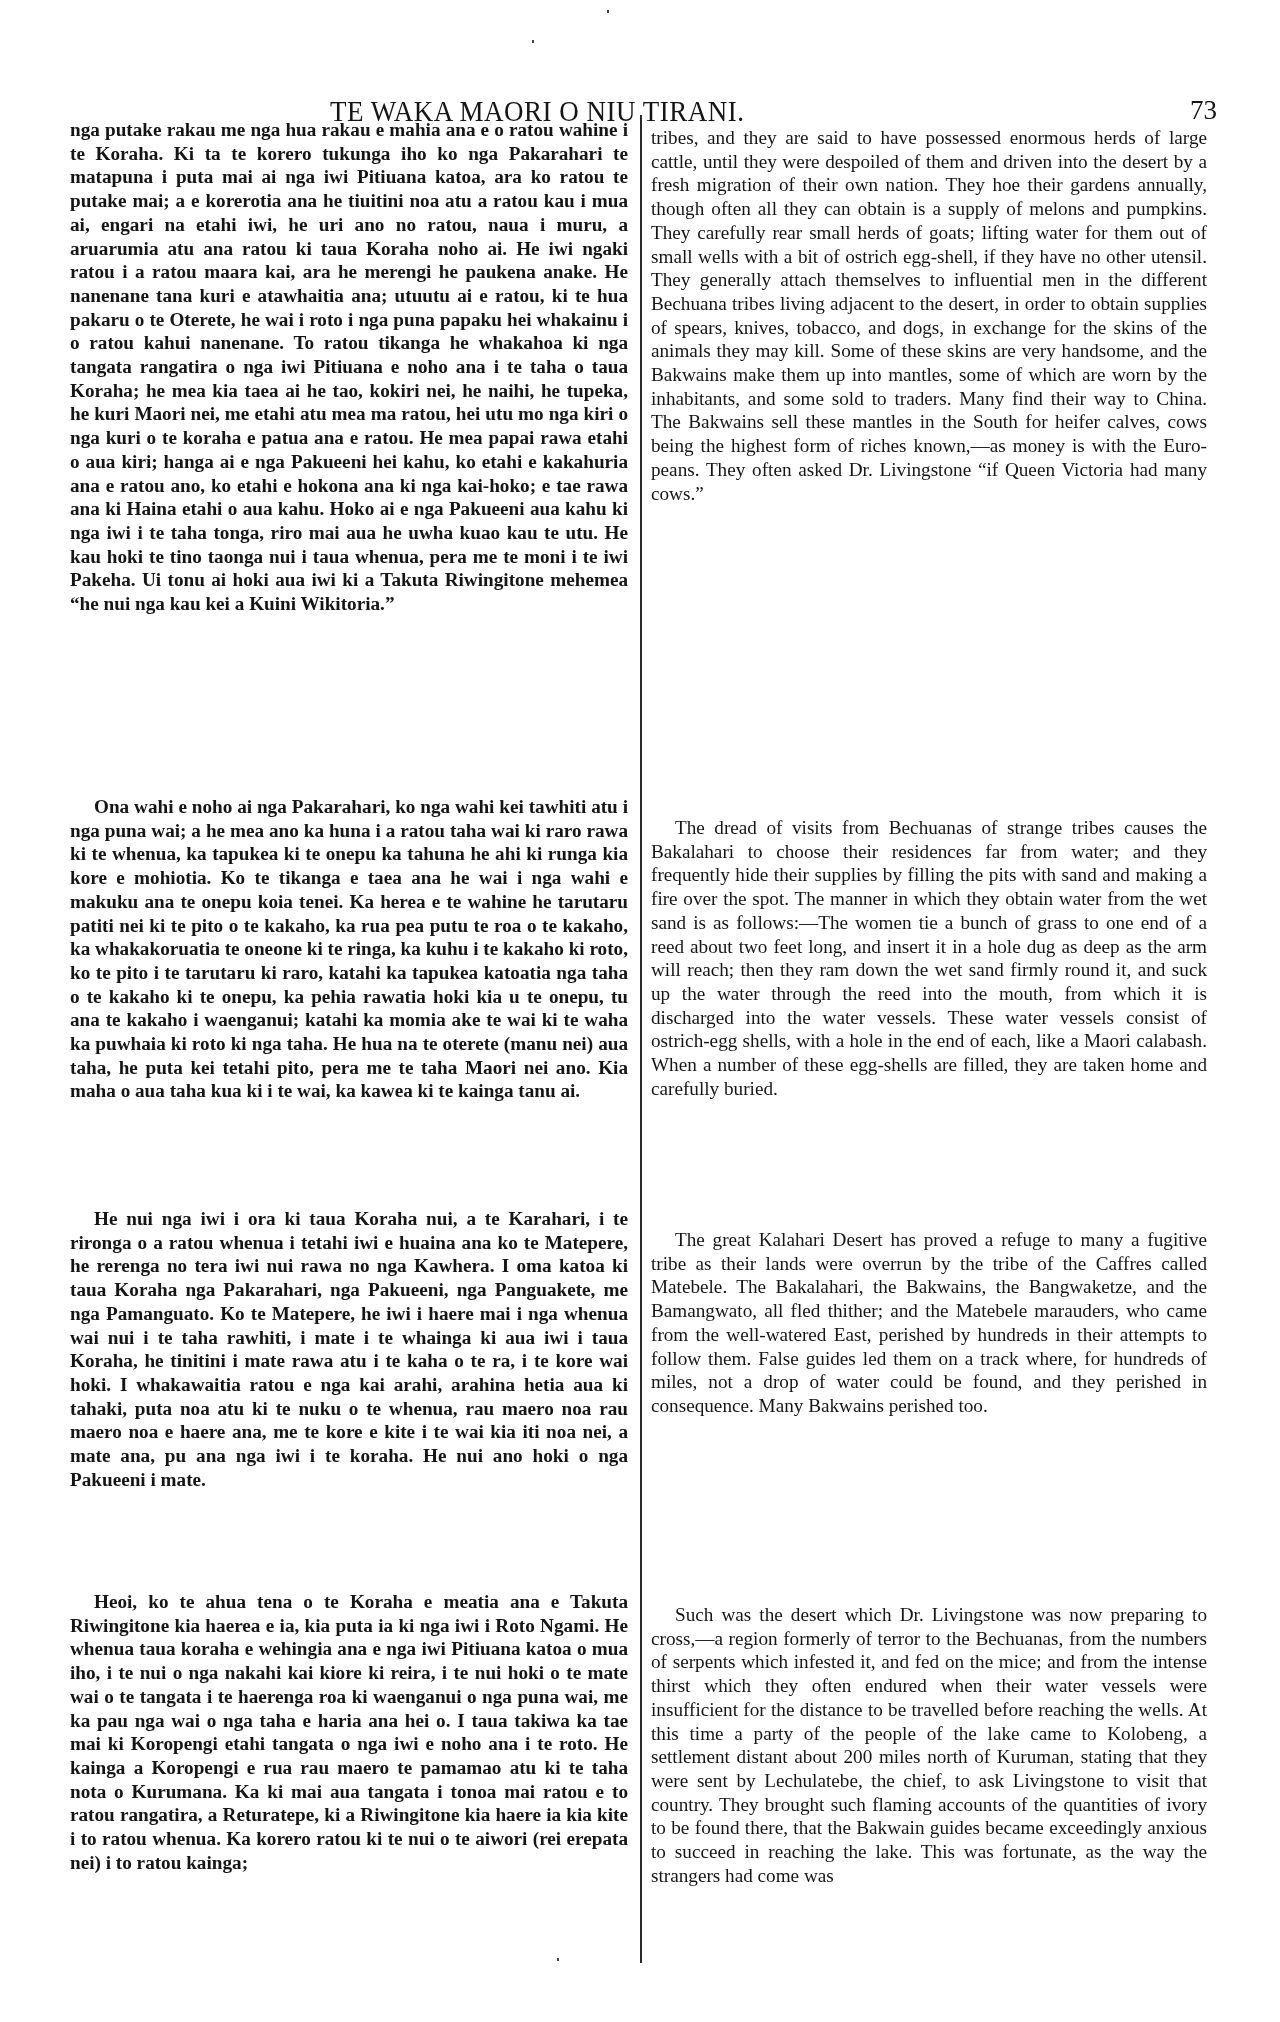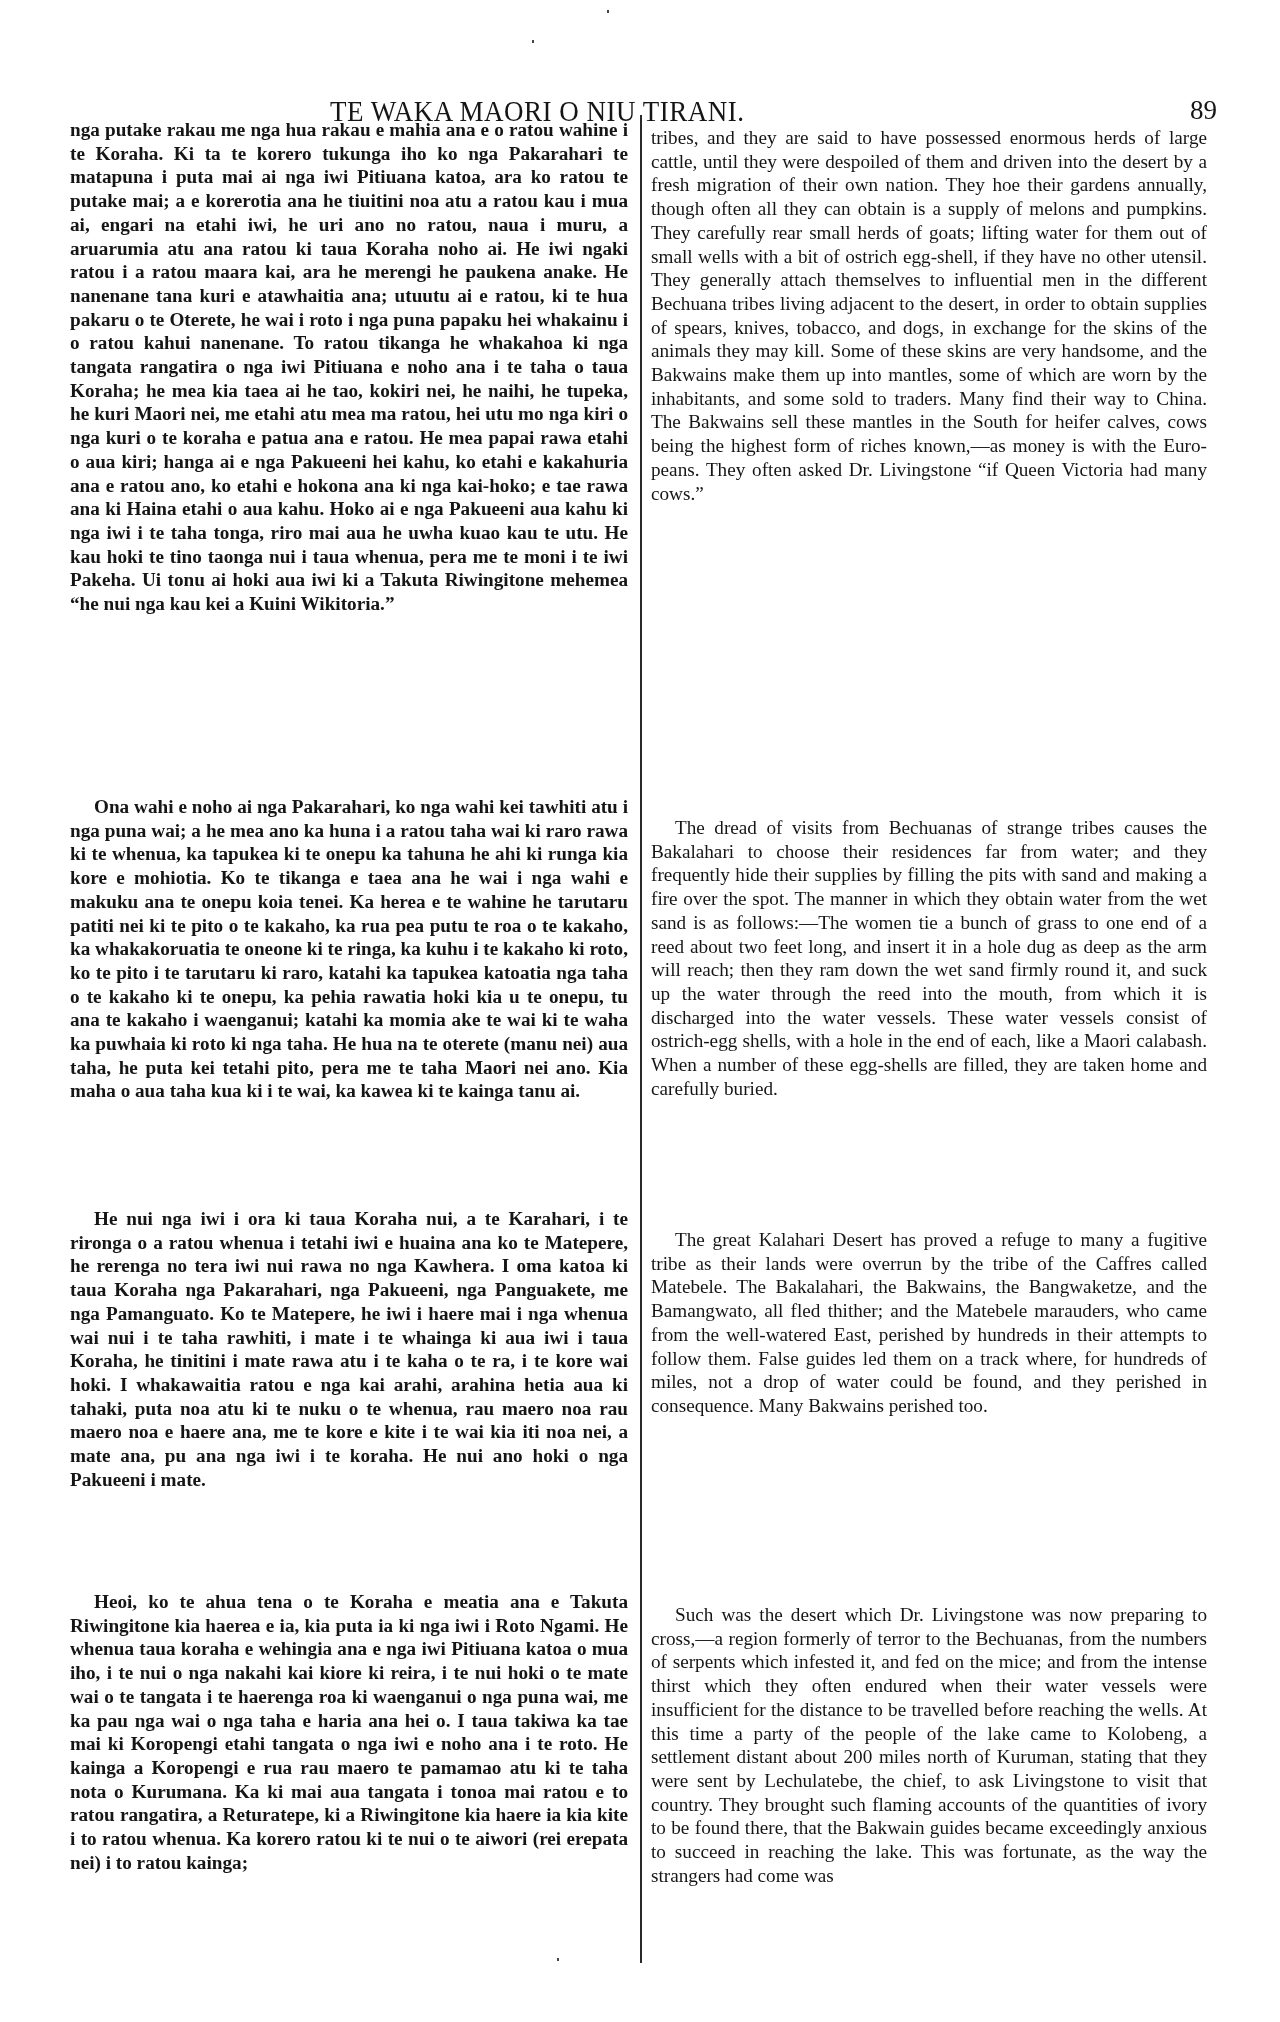--- a/index.html
+++ b/index.html
@@ -16,21 +16,21 @@
   .para { position: absolute; left: 0; width: 100%; margin: 0; }
   .indent { text-indent: 24px; }
   .rule { position: absolute; left: 640px; top: 115px; width: 1.5px; height: 1848px; background: #2a2a2a; }
   .speck { position: absolute; width: 2px; height: 3px; background: #444; }
 </style>
 </head>
 <body>
 
 <div class="header">
   <div class="title">TE WAKA MAORI O NIU TIRANI.</div>
-  <div class="page-num">89</div>
+  <div class="page-num">73</div>
 </div>
 
 <div class="col left" style="top:118px; height:1850px;">
   <p class="para" style="top:0px;">nga putake rakau me nga hua rakau e mahia ana e o ratou wahine i te Koraha. Ki ta te korero tukunga iho ko nga Pakarahari te matapuna i puta mai ai nga iwi Pitiuana katoa, ara ko ratou te putake mai; a e korerotia ana he tiuitini noa atu a ratou kau i mua ai, engari na etahi iwi, he uri ano no ratou, naua i muru, a aruarumia atu ana ratou ki taua Koraha noho ai. He iwi ngaki ratou i a ratou maara kai, ara he merengi he paukena anake. He nanenane tana kuri e atawhaitia ana; utuutu ai e ratou, ki te hua pakaru o te Oterete, he wai i roto i nga puna papaku hei whakainu i o ratou kahui nanenane. To ratou tikanga he whaka­hoa ki nga tangata rangatira o nga iwi Pitiuana e noho ana i te taha o taua Koraha; he mea kia taea ai he tao, kokiri nei, he naihi, he tupeka, he kuri Maori nei, me etahi atu mea ma ratou, hei utu mo nga kiri o nga kuri o te koraha e patua ana e ratou. He mea papai rawa etahi o aua kiri; hanga ai e nga Pakueeni hei kahu, ko etahi e kakahuria ana e ratou ano, ko etahi e hokona ana ki nga kai-hoko; e tae rawa ana ki Haina etahi o aua kahu. Hoko ai e nga Pakueeni aua kahu ki nga iwi i te taha tonga, riro mai aua he uwha kuao kau te utu. He kau hoki te tino taonga nui i taua whenua, pera me te moni i te iwi Pakeha. Ui tonu ai hoki aua iwi ki a Takuta Riwingitone mehemea “he nui nga kau kei a Kuini Wikitoria.”</p>
   <p class="para indent" style="top:677px;">Ona wahi e noho ai nga Pakarahari, ko nga wahi kei tawhiti atu i nga puna wai; a he mea ano ka huna i a ratou taha wai ki raro rawa ki te whenua, ka tapukea ki te onepu ka tahuna he ahi ki runga kia kore e mohiotia. Ko te tikanga e taea ana he wai i nga wahi e makuku ana te onepu koia tenei. Ka herea e te wahine he tarutaru patiti nei ki te pito o te kakaho, ka rua pea putu te roa o te kakaho, ka whakakoruatia te oneone ki te ringa, ka kuhu i te kakaho ki roto, ko te pito i te tarutaru ki raro, katahi ka tapukea katoatia nga taha o te kakaho ki te onepu, ka pehia rawatia hoki kia u te onepu, tu ana te kakaho i waenganui; katahi ka momia ake te wai ki te waha ka puwhaia ki roto ki nga taha. He hua na te oterete (manu nei) aua taha, he puta kei tetahi pito, pera me te taha Maori nei ano. Kia maha o aua taha kua ki i te wai, ka kawea ki te kainga tanu ai.</p>
   <p class="para indent" style="top:1089px;">He nui nga iwi i ora ki taua Koraha nui, a te Karahari, i te rironga o a ratou whenua i tetahi iwi e huaina ana ko te Matepere, he rerenga no tera iwi nui rawa no nga Kawhera. I oma katoa ki taua Koraha nga Pakarahari, nga Pakueeni, nga Pangua­kete, me nga Pamanguato. Ko te Matepere, he iwi i haere mai i nga whenua wai nui i te taha rawhiti, i mate i te whainga ki aua iwi i taua Koraha, he tini­tini i mate rawa atu i te kaha o te ra, i te kore wai hoki. I whakawaitia ratou e nga kai arahi, arahina hetia aua ki tahaki, puta noa atu ki te nuku o te whenua, rau maero noa rau maero noa e haere ana, me te kore e kite i te wai kia iti noa nei, a mate ana, pu ana nga iwi i te koraha. He nui ano hoki o nga Pakueeni i mate.</p>
   <p class="para indent" style="top:1472px;">Heoi, ko te ahua tena o te Koraha e meatia ana e Takuta Riwingitone kia haerea e ia, kia puta ia ki nga iwi i Roto Ngami. He whenua taua koraha e wehingia ana e nga iwi Pitiuana katoa o mua iho, i te nui o nga nakahi kai kiore ki reira, i te nui hoki o te mate wai o te tangata i te haerenga roa ki waenganui o nga puna wai, me ka pau nga wai o nga taha e haria ana hei o. I taua takiwa ka tae mai ki Koropengi etahi tangata o nga iwi e noho ana i te roto. He kainga a Koropengi e rua rau maero te pamamao atu ki te taha nota o Kurumana. Ka ki mai aua tangata i tonoa mai ratou e to ratou ranga­tira, a Returatepe, ki a Riwingitone kia haere ia kia kite i to ratou whenua. Ka korero ratou ki te nui o te aiwori (rei erepata nei) i to ratou kainga;</p>
 </div>
 
 <div class="rule"></div>

